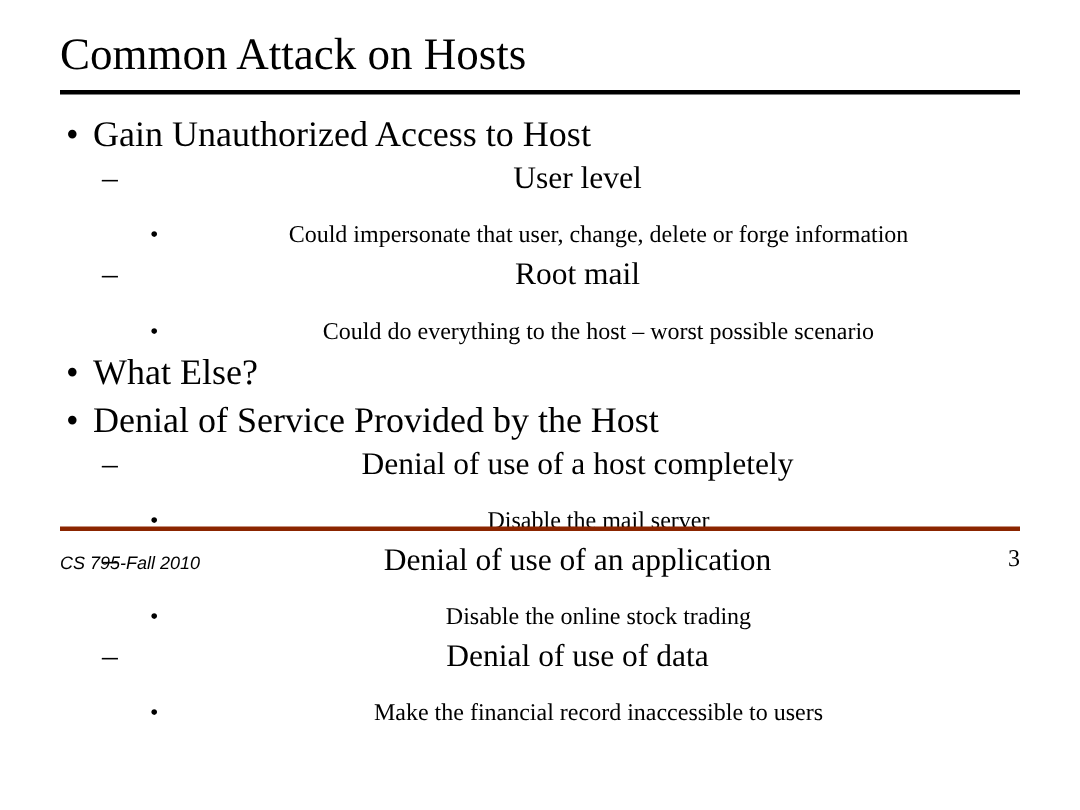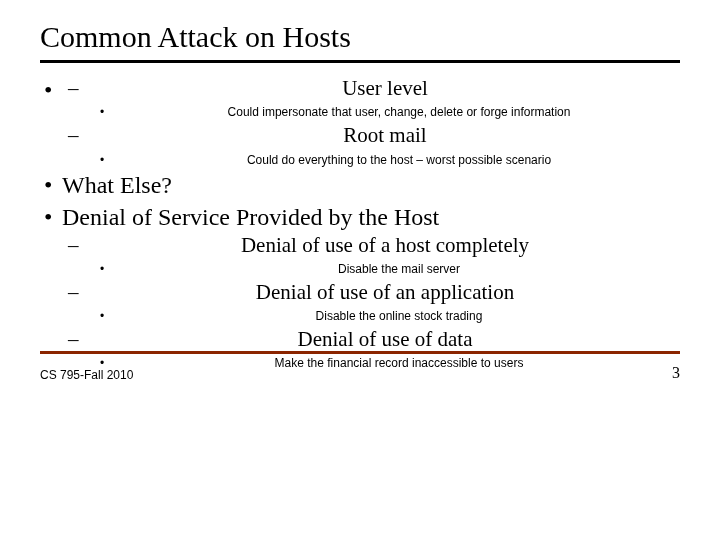--- a/index.html
+++ b/index.html
@@ -6,37 +6,38 @@
   html, body { width: 720px; height: 540px; background: #fff; font-family: "Times New Roman", Times, serif; color: #000; }
   .slide { position: relative; width: 720px; height: 400px; padding: 20px 40px 12px 40px; }
   .title { font-size: 30px; font-weight: 400; margin-bottom: 6px; }
   .rule { height: 3px; background: #000; margin: 4px 0 12px 0; }
   .content { font-size: 20px; line-height: 1.25; }
   ul { list-style: none; }
   .lvl1 > li { padding-left: 22px; position: relative; font-size: 24px; margin-top: 2px; }
   .lvl1 > li::before { content: "•"; position: absolute; left: 4px; top: 0; }
   .lvl2 > li { padding-left: 28px; position: relative; font-size: 21px; margin-top: 0; text-align: center; }
   .lvl2 > li::before { content: "–"; position: absolute; left: 6px; top: 0; }
-  .lvl3 > li { padding-left: 28px; position: relative; font-size: 12px; font-family: Liberation Sans, sans-serif; margin-top: 4px; margin-bottom: 2px; }
+  .lvl3 > li { padding-left: 28px; position: relative; font-size: 16px; font-family: Liberation Serif, serif; margin-top: 16px; margin-bottom: 2px; }
   .lvl3 > li::before { content: "•"; position: absolute; left: 10px; top: 0; }
   .footer-rule { position: absolute; left: 40px; right: 40px; bottom: 46px; height: 3px; background: #8B2500; }
-  .footer-left { position: absolute; left: 40px; bottom: 18px; font-family: Arial, Helvetica, sans-serif; font-size: 12px; color: #000; }
+  .footer-left { position: absolute; left: 40px; bottom: 18px; font-family: Arial, Helvetica, sans-serif; font-size: 12px; color: #000; font-style: italic; }
   .footer-right { position: absolute; right: 40px; bottom: 18px; font-family: "Times New Roman", serif; font-size: 16px; color: #000; }
 </style>
 </head>
 <body>
 
 <div class="slide">
 
   <div class="title">Common Attack on Hosts</div>
   <div class="rule"></div>
 
   <div class="content">
     <ul class="lvl1">
       <li>
+        <span>Gain Unauthorized Access to Host</span>
         <ul class="lvl2">
           <li>
             <span>User level</span>
             <ul class="lvl3">
               <li><span>Could impersonate that user, change, delete or forge information</span></li>
             </ul>
           </li>
           <li>
             <span>Root mail</span>
             <ul class="lvl3">

